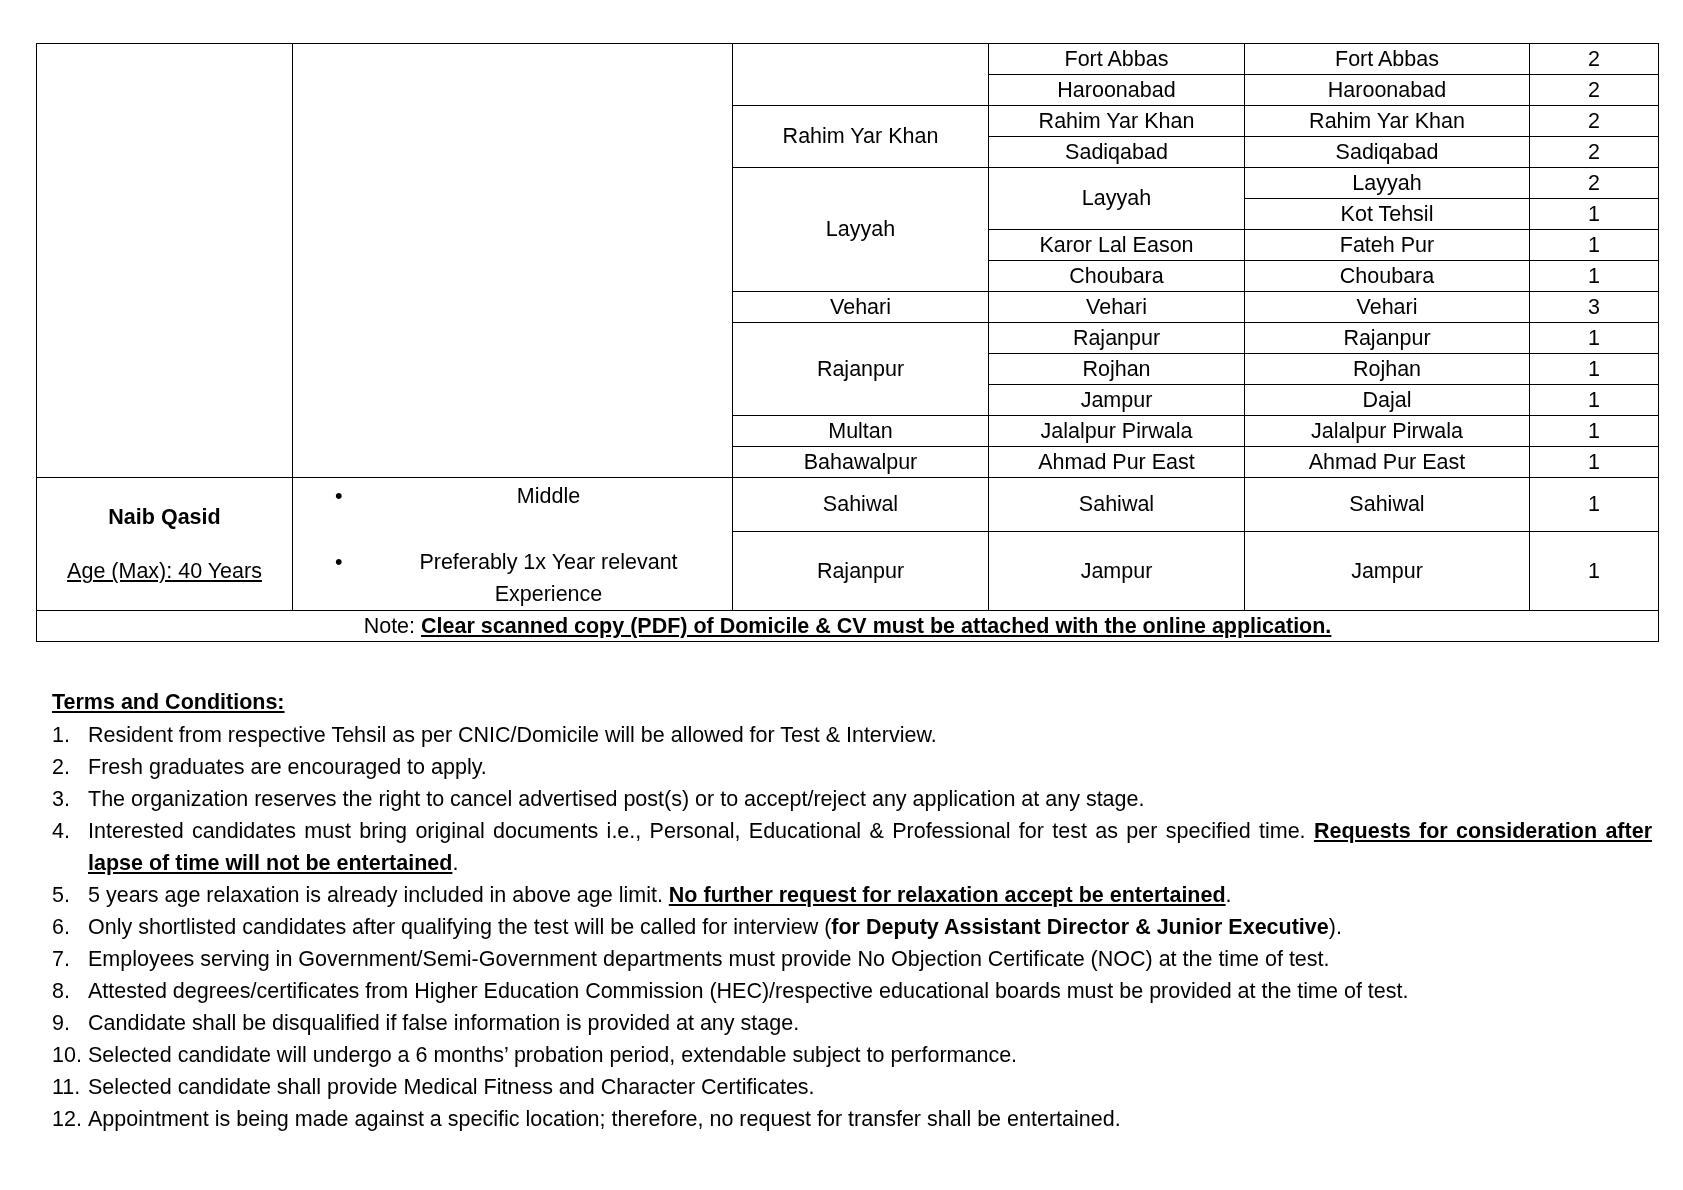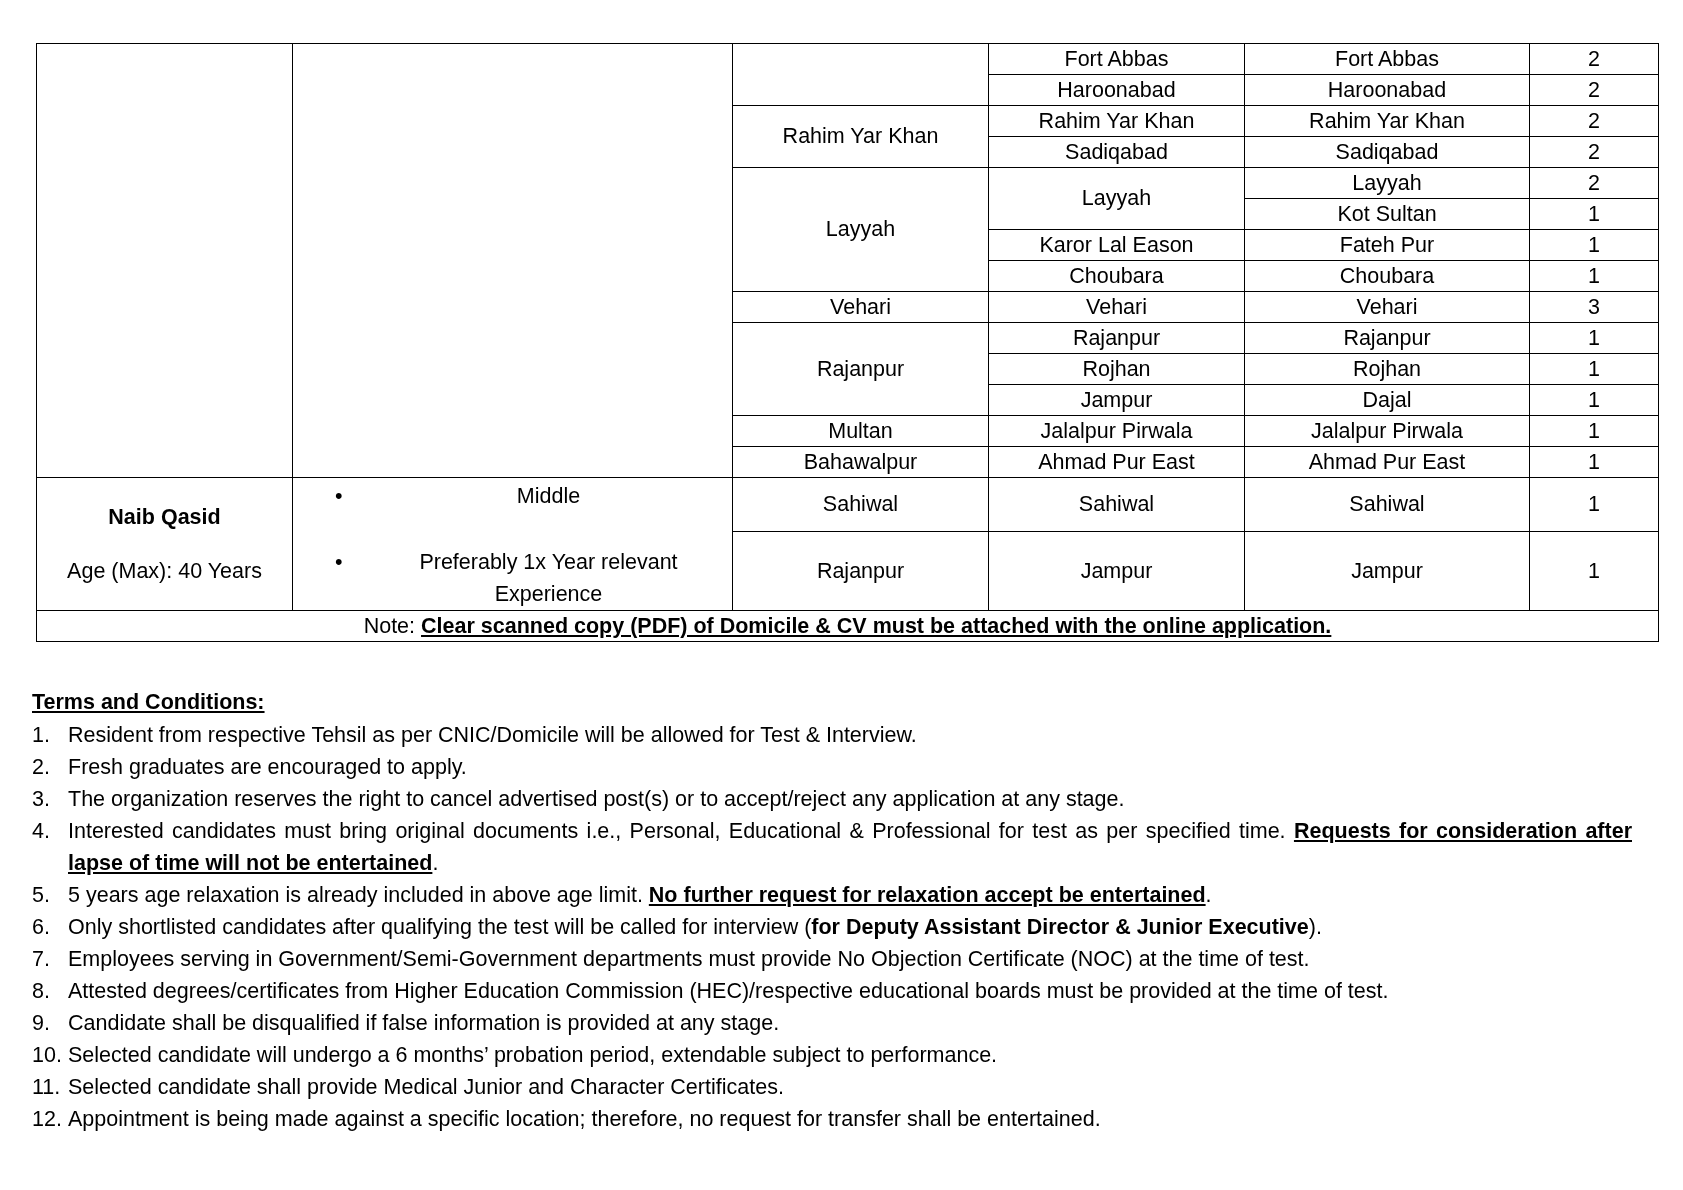--- a/index.html
+++ b/index.html
@@ -14,29 +14,29 @@
     }
     table.vac td {
       border: 1px solid #000; text-align: center; vertical-align: middle;
       padding: 0 4px; line-height: 29px; height: 31px; box-sizing: border-box;
       font-size: 21.5px;
     }
     col.c1 { width: 256px; } col.c2 { width: 440px; } col.c3 { width: 256px; }
     col.c4 { width: 256px; } col.c5 { width: 285px; } col.c6 { width: 129px; }
     td.post { vertical-align: top; padding-top: 14px; }
     .post-title { font-weight: bold; display: block; line-height: 30px; }
-    .post-age { display: block; margin-top: 24px; line-height: 30px; }
+    .post-age { display: block; margin-top: 24px; line-height: 30px; text-decoration: underline; }
     td.quals { text-align: left; vertical-align: top; padding: 0; }
     ul.qual-list { margin: 0; padding: 0 0 0 38px; list-style: none; }
     ul.qual-list li { position: relative; padding-left: 34px; line-height: 32px; }
     ul.qual-list li .bullet { position: absolute; left: 0; top: 0; }
     ul.qual-list li.q1 { margin-top: 2px; margin-bottom: 34px; }
     td.note { text-align: left; padding-left: 10px; height: 52px; margin-top: 40px; }
     .u-bold { font-weight: bold; text-decoration: underline; }
-    .terms { position: absolute; left: 32px; top: 687px; width: 1600px; }
+    .terms { position: absolute; left: 52px; top: 687px; width: 1600px; }
     .terms-title { font-weight: bold; text-decoration: underline; line-height: 30px; height: 32px; }
     ol.terms-list { margin: 0; padding: 0; list-style: none; }
     ol.terms-list li { position: relative; padding-left: 36px; line-height: 32px; }
     ol.terms-list li .num { position: absolute; left: 0; top: 0; }
     ol.terms-list li.justify { text-align: justify; text-align-last: auto; }
     .b { font-weight: bold; margin-top: 40px; }
   </style>
 </head>
 <body>
 
@@ -75,21 +75,21 @@
         <td>Sadiqabad</td>
         <td>2</td>
       </tr>
       <tr>
         <td rowspan="4">Layyah</td>
         <td rowspan="2">Layyah</td>
         <td>Layyah</td>
         <td>2</td>
       </tr>
       <tr>
-        <td>Kot Sultan</td>
+        <td>Kot Tehsil</td>
         <td>1</td>
       </tr>
       <tr>
         <td>Karor Lal Eason</td>
         <td>Fateh Pur</td>
         <td>1</td>
       </tr>
       <tr>
         <td>Choubara</td>
         <td>Choubara</td>
@@ -172,17 +172,17 @@
       <li><span class="num">1.</span><span>Resident from respective Tehsil as per CNIC/Domicile will be allowed for Test &amp; Interview.</span></li>
       <li><span class="num">2.</span><span>Fresh graduates are encouraged to apply.</span></li>
       <li><span class="num">3.</span><span>The organization reserves the right to cancel advertised post(s) or to accept/reject any application at any stage.</span></li>
       <li class="justify"><span class="num">4.</span><span>Interested candidates must bring original documents i.e., Personal, Educational &amp; Professional for test as per specified time. </span><span class="u-bold">Requests for consideration after lapse of time will not be entertained</span><span>.</span></li>
       <li><span class="num">5.</span><span>5 years age relaxation is already included in above age limit. </span><span class="u-bold">No further request for relaxation accept be entertained</span><span>.</span></li>
       <li><span class="num">6.</span><span>Only shortlisted candidates after qualifying the test will be called for interview (</span><span class="b">for Deputy Assistant Director &amp; Junior Executive</span><span>).</span></li>
       <li><span class="num">7.</span><span>Employees serving in Government/Semi-Government departments must provide No Objection Certificate (NOC) at the time of test.</span></li>
       <li><span class="num">8.</span><span>Attested degrees/certificates from Higher Education Commission (HEC)/respective educational boards must be provided at the time of test.</span></li>
       <li><span class="num">9.</span><span>Candidate shall be disqualified if false information is provided at any stage.</span></li>
       <li><span class="num">10.</span><span>Selected candidate will undergo a 6 months’ probation period, extendable subject to performance.</span></li>
-      <li><span class="num">11.</span><span>Selected candidate shall provide Medical Junior and Character Certificates.</span></li>
+      <li><span class="num">11.</span><span>Selected candidate shall provide Medical Fitness and Character Certificates.</span></li>
       <li><span class="num">12.</span><span>Appointment is being made against a specific location; therefore, no request for transfer shall be entertained.</span></li>
     </ol>
   </div>
 </div>
 
 </body></html>

